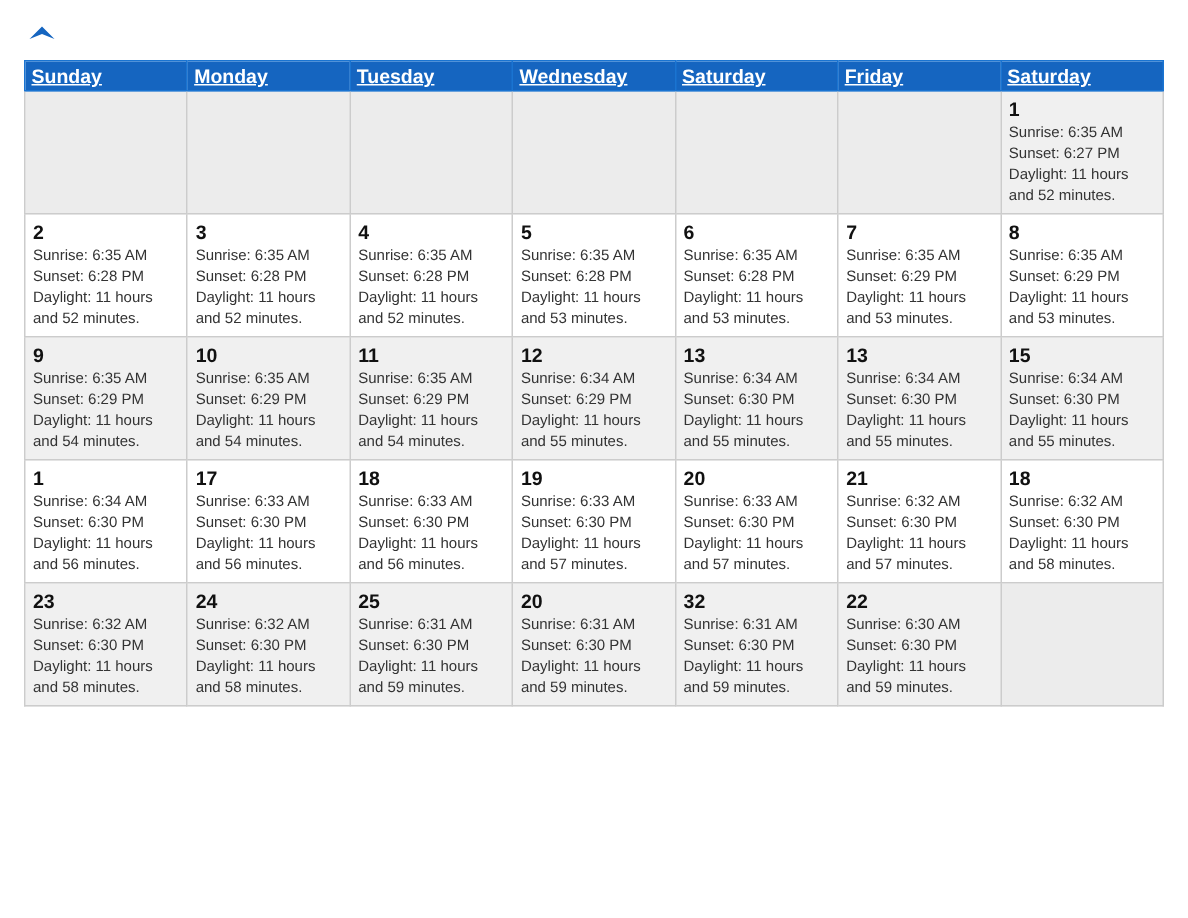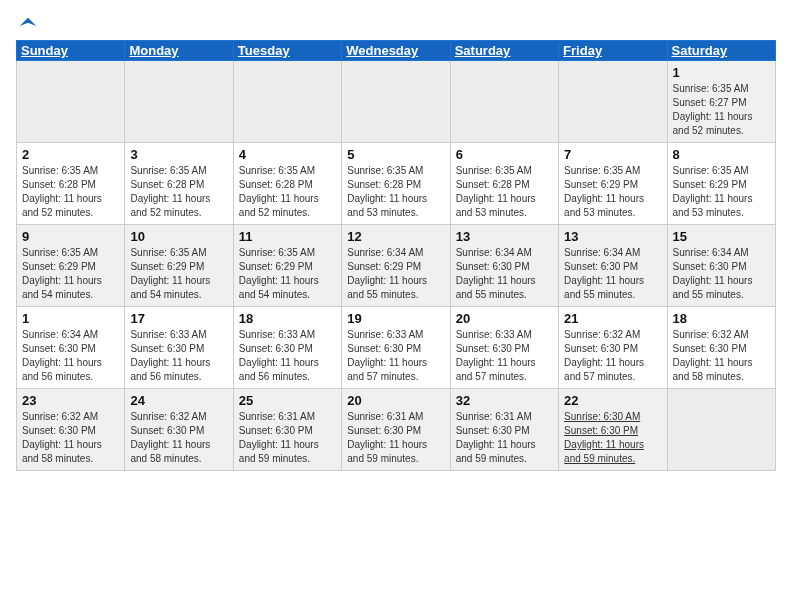--- a/index.html
+++ b/index.html
@@ -298,20 +298,20 @@
 Daylight: 11 hours and 59 minutes.</div>
         </td>
         <td>
           <span class="day-num">32</span>
           <div class="day-info" style="white-space: pre-line;">Sunrise: 6:31 AM
 Sunset: 6:30 PM
 Daylight: 11 hours and 59 minutes.</div>
         </td>
         <td>
           <span class="day-num">22</span>
-          <div class="day-info" style="white-space: pre-line; text-decoration: underline;">Sunrise: 6:30 AM
+          <div class="day-info" style="white-space: pre-line;">Sunrise: 6:30 AM
 Sunset: 6:30 PM
 Daylight: 11 hours and 59 minutes.</div>
         </td>
         <td class="empty"></td>
       </tr>
     </tbody>
 </table>
 
 </body></html>

